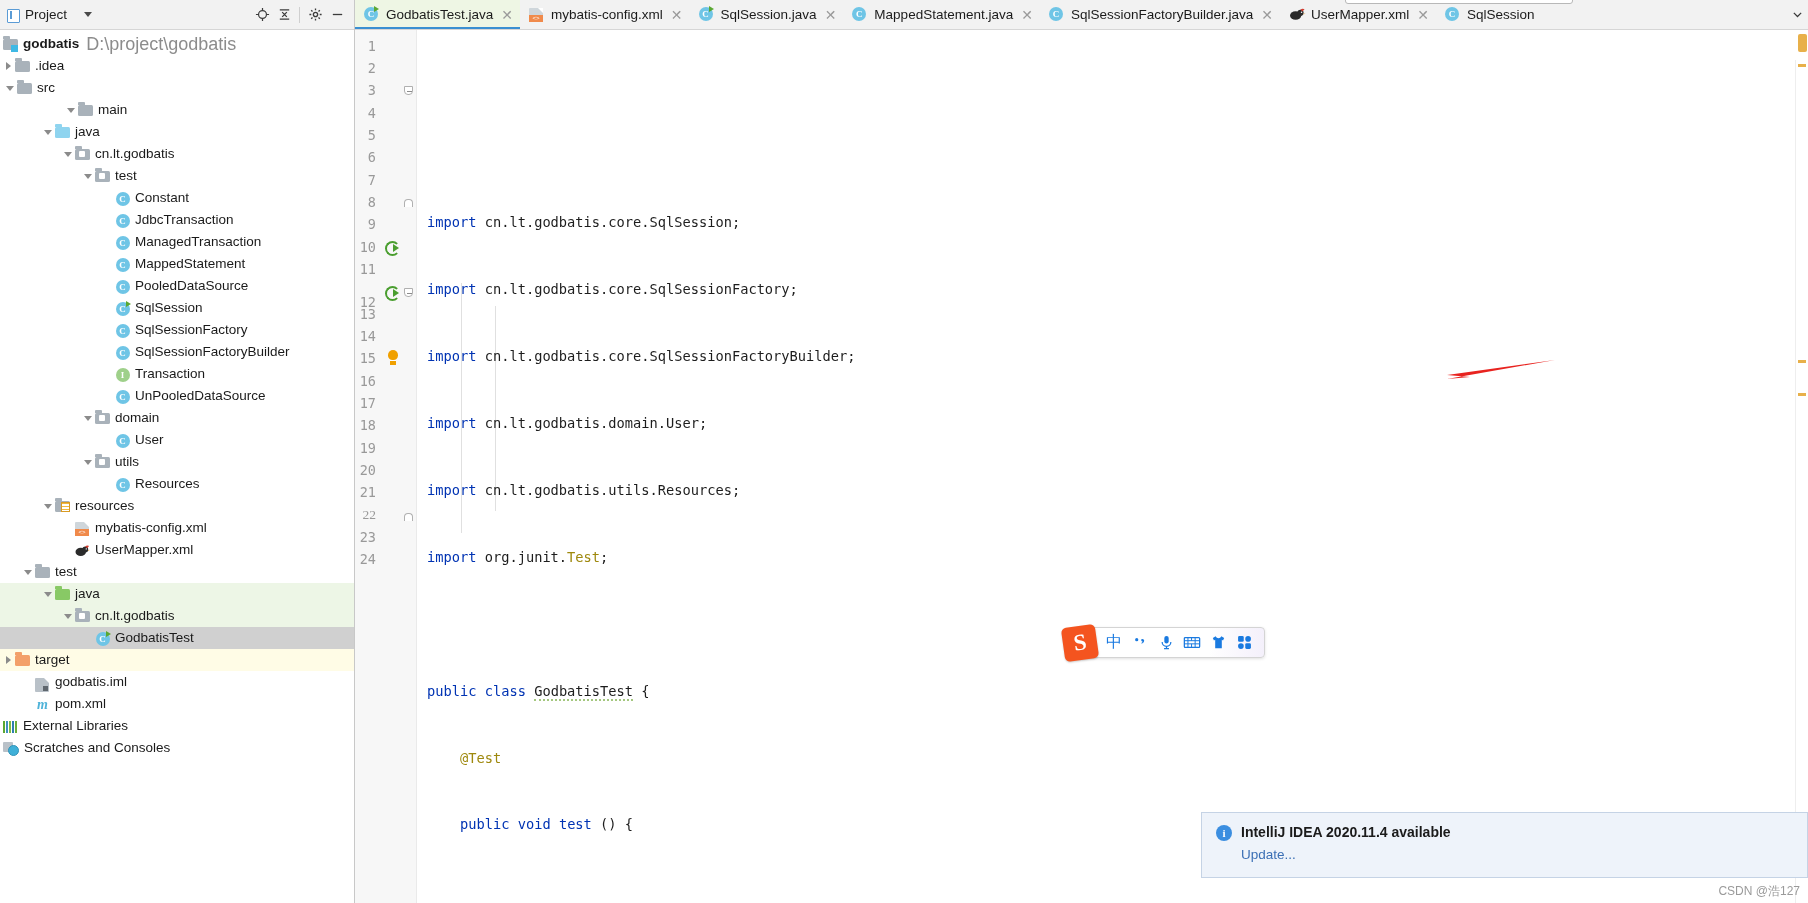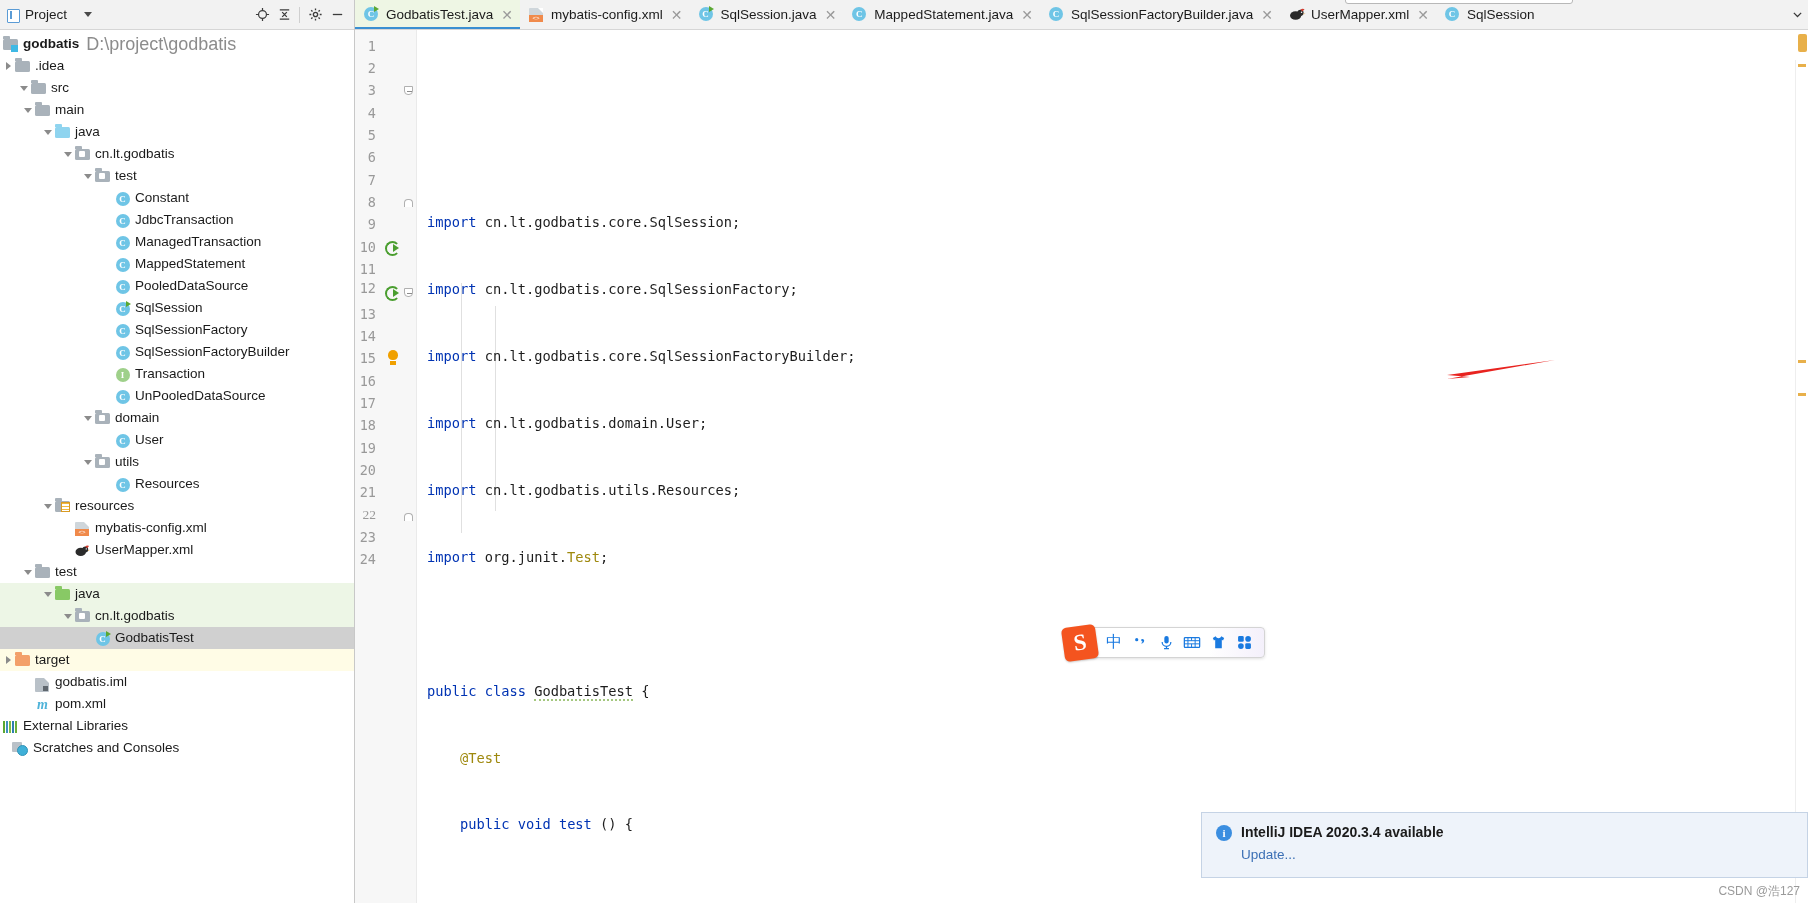--- a/index.html
+++ b/index.html
@@ -358,31 +358,31 @@
       <div class="row" style="padding-left:2px;">
         <span class="arrow right">
             <i></i>
           </span>
         <span class="ico">
             <span class="fld fld-gray"></span>
           </span>
         <span class="lbl">.idea</span>
       </div>
 
-      <div class="row" style="padding-left:18px;">
+      <div class="row" style="padding-left:4px;">
         <span class="arrow down">
             <i></i>
           </span>
         <span class="ico">
             <span class="fld fld-gray"></span>
           </span>
         <span class="lbl">src</span>
       </div>
 
-      <div class="row" style="padding-left:22px;">
+      <div class="row" style="padding-left:22px;margin-left:43px;">
         <span class="arrow down">
             <i></i>
           </span>
         <span class="ico">
             <span class="fld fld-gray"></span>
           </span>
         <span class="lbl">main</span>
       </div>
 
       <div class="row" style="padding-left:42px;">
@@ -591,21 +591,21 @@
             <span class="mico">m</span>
           </span>
         <span class="lbl">pom.xml</span>
       </div>
       <div class="row" style="padding-left:2px;">
         <span class="ico">
             <span class="extlib"></span>
           </span>
         <span class="lbl">External Libraries</span>
       </div>
-      <div class="row" style="padding-left:12px;">
+      <div class="row" style="padding-left:3px;">
         <span class="ico">
             <span class="scratch"></span>
           </span>
         <span class="lbl">Scratches and Consoles</span>
       </div>
 
     </div>
   </div>
 
   <div class="editor">
@@ -688,21 +688,21 @@
         <div class="gutter-num" style="top:30px;">2</div>
         <div class="gutter-num" style="top:52px;">3</div>
         <div class="gutter-num" style="top:75px;">4</div>
         <div class="gutter-num" style="top:97px;">5</div>
         <div class="gutter-num" style="top:119px;">6</div>
         <div class="gutter-num" style="top:142px;">7</div>
         <div class="gutter-num" style="top:164px;">8</div>
         <div class="gutter-num" style="top:186px;">9</div>
         <div class="gutter-num" style="top:209px;">10</div>
         <div class="gutter-num" style="top:231px;">11</div>
-        <div class="gutter-num" style="top:250px;text-align:right;">12</div>
+        <div class="gutter-num" style="top:264px;text-align:right;">12</div>
         <div class="gutter-num" style="top:276px;">13</div>
         <div class="gutter-num" style="top:298px;">14</div>
         <div class="gutter-num" style="top:320px;">15</div>
         <div class="gutter-num" style="top:343px;">16</div>
         <div class="gutter-num" style="top:365px;">17</div>
         <div class="gutter-num" style="top:387px;">18</div>
         <div class="gutter-num" style="top:410px;">19</div>
         <div class="gutter-num" style="top:432px;">20</div>
         <div class="gutter-num" style="top:454px;">21</div>
         <div class="gutter-num" style="top:477px;font-family:Liberation Serif, serif;">22</div>
@@ -801,21 +801,21 @@
           <rect x="9.8" y="2.2" width="6" height="6" rx="3" fill="#1a7ae0"></rect>
           <rect x="2.2" y="9.8" width="6" height="6" rx="3" fill="#1a7ae0"></rect>
           <rect x="9.8" y="9.8" width="6" height="6" rx="1.4" fill="#1a7ae0"></rect>
         </svg>
     </span>
   </div>
 
   <div class="notif">
     <div class="notif-row">
       <span class="info-ico">i</span>
-      <span class="notif-title">IntelliJ IDEA 2020.3.4 available</span>
+      <span class="notif-title">IntelliJ IDEA 2020.11.4 available</span>
     </div>
     <div class="notif-link">Update...</div>
   </div>
 
   <div class="watermark">CSDN @浩127</div>
   <div class="vscroll-top"></div>
 
 </div>
 
 </body></html>

